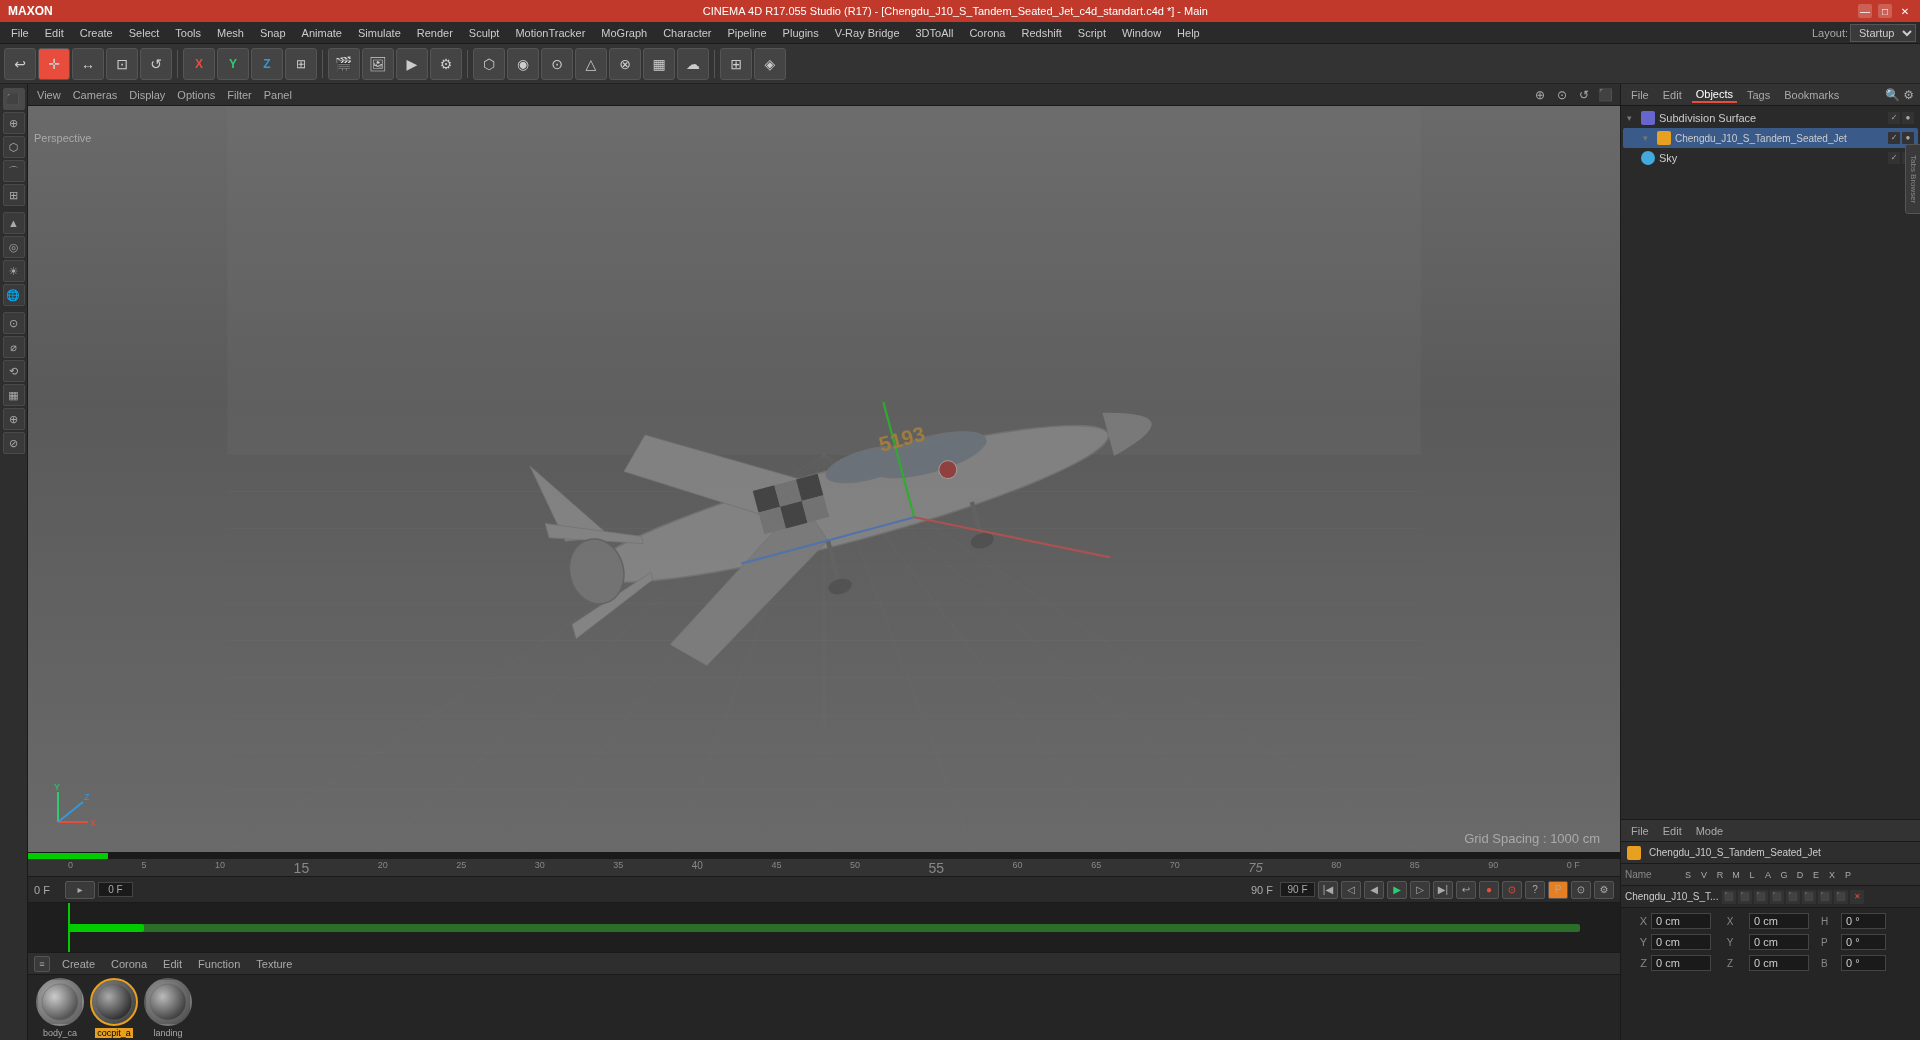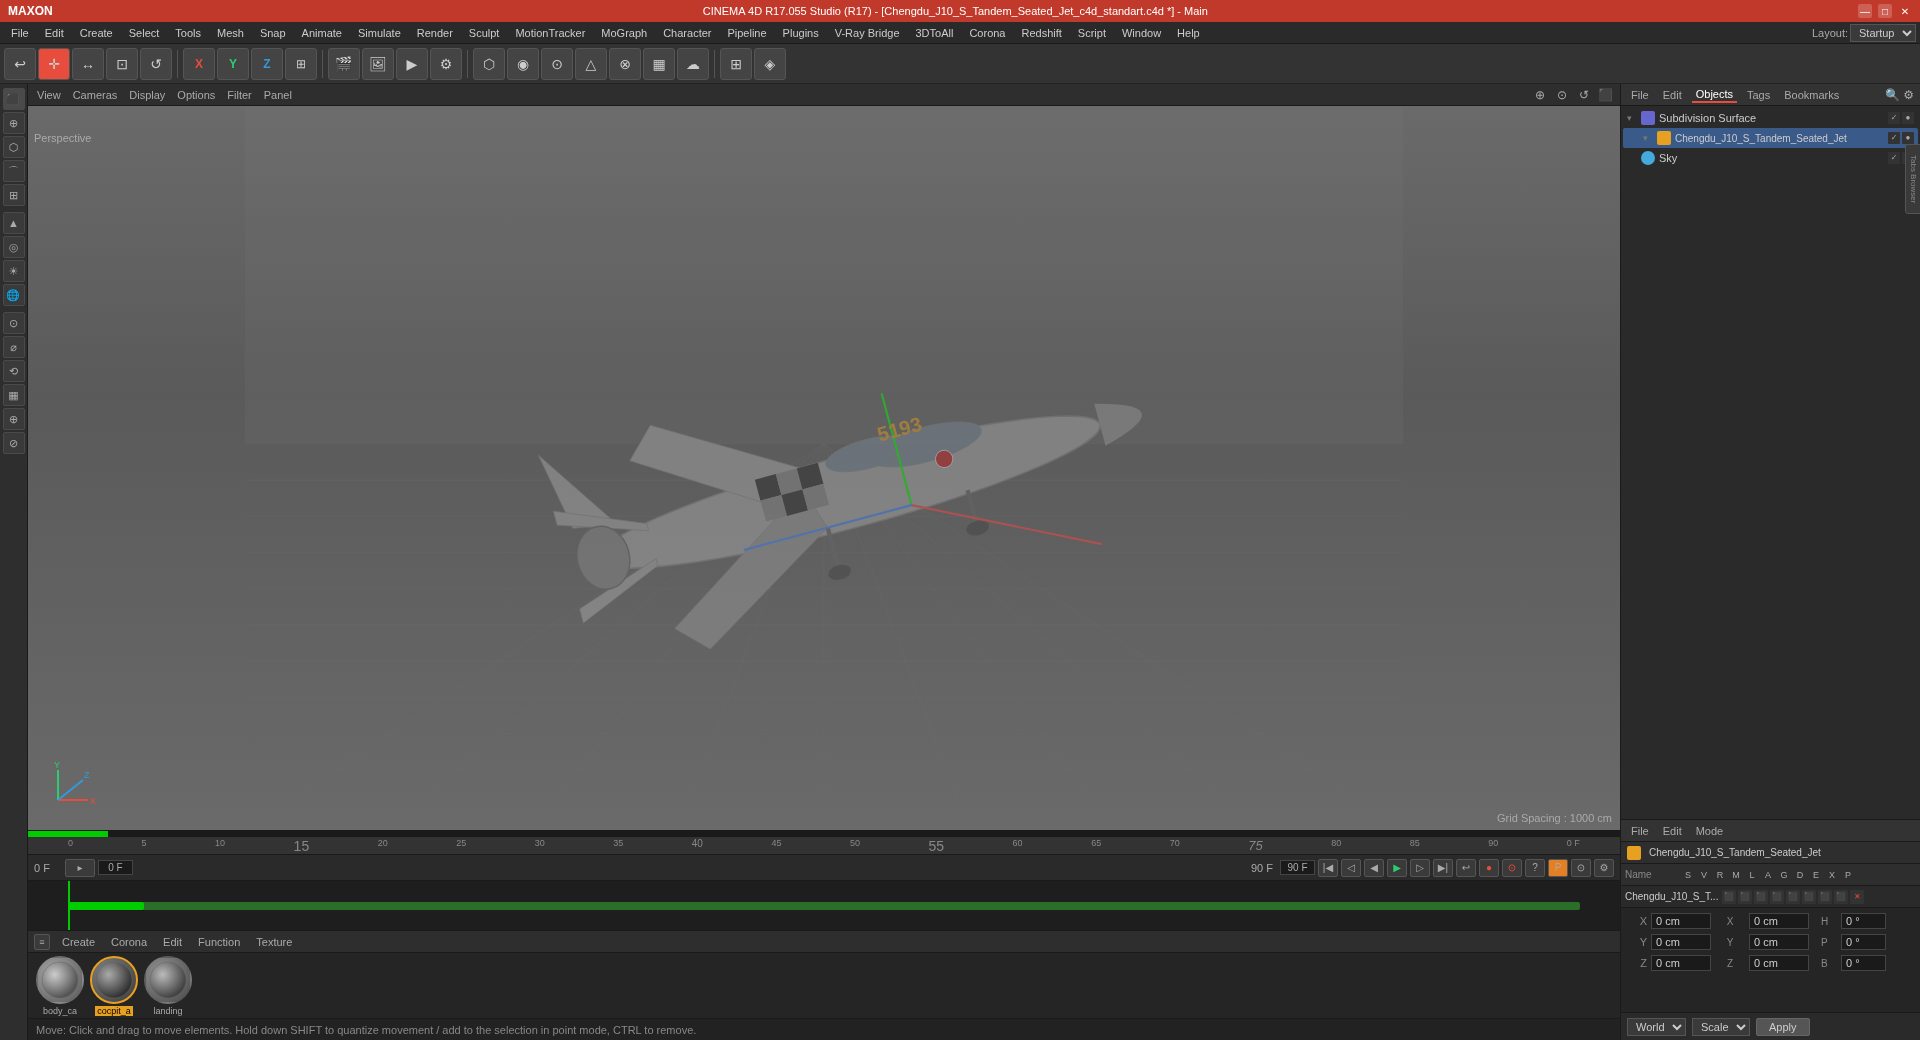--- a/index.html
+++ b/index.html
@@ -74,21 +74,21 @@
 
     #perspective-label {
       position: absolute; top: 26px; left: 6px; color: #aaa; font-size: 11px; z-index: 10;
     }
 
     #viewport {
       flex: 1; background: #5a5a5a; position: relative; overflow: hidden;
     }
 
     #grid-spacing-label {
-      position: absolute; bottom: 6px; right: 8px; color: #aaa; font-size: 11px;
+      position: absolute; bottom: 6px; right: 20px; color: #aaa; font-size: 13px;
     }
 
     
     #axes-gizmo {
       position: absolute; bottom: 20px; left: 20px; width: 50px; height: 50px;
     }
 
     
     #timeline-area {
       height: 100px; background: #2a2a2a; border-top: 1px solid #1a1a1a;
@@ -526,23 +526,20 @@
                     <stop offset="100%" stop-color="#444444"></stop>
                   </radialGradient>
                 </defs>
             </svg>
           </div>
           <span class="material-label">landing</span>
         </div>
       </div>
     </div>
 
-    <div id="status-bar" style="height:22px; background:#222; display:flex; align-items:center; padding:0 8px; border-top:1px solid #1a1a1a; font-size:11px; color:#888;">
-      <span>Move: Click and drag to move elements. Hold down SHIFT to quantize movement / add to the selection in point mode, CTRL to remove.</span>
-    </div>
   </div>
 
   <div id="right-panel" style="width:300px; background:#2a2a2a; border-left:1px solid #1a1a1a; display:flex; flex-direction:column; flex-shrink:0; position:relative;">
 
     <div id="object-manager" style="flex:1; display:flex; flex-direction:column; border-bottom:1px solid #1a1a1a; min-height:200px;">
       <div id="om-header" style="height:22px; background:#333; display:flex; align-items:center; padding:0 6px; gap:6px; border-bottom:1px solid #1a1a1a;">
         <span class="om-tab">File</span>
         <span class="om-tab">Edit</span>
         <span class="om-tab active">Objects</span>
         <span class="om-tab">Tags</span>
@@ -656,27 +653,18 @@
           <span class="am-label">Z</span>
           <input type="text" class="am-field" value="0 cm" style="width: 60px;">
           <span style="width:30px;font-size:10px;color:#888;text-align:center;">Z</span>
           <input type="text" class="am-field" value="0 cm" style="width: 60px;">
           <span style="width:4px;"></span>
           <span style="width:16px;font-size:10px;color:#888;">B</span>
           <input type="text" class="am-field" value="0 °" style="width: 45px;">
         </div>
       </div>
 
-      <div class="am-bottom" style="height:28px; background:#2a2a2a; display:flex; align-items:center; padding:0 6px; gap:6px; border-top:1px solid #1a1a1a;">
-        <select class="coord-mode-select">
-          <option>World</option>
-        </select>
-        <select class="coord-mode-select">
-          <option>Scale</option>
-        </select>
-        <button class="apply-btn">Apply</button>
-      </div>
     </div>
 
     <div style="position:absolute; right:-1px; top:60px; width:16px; height:70px; background:#3a3a3a; border:1px solid #555; cursor:pointer; display:flex; align-items:center; justify-content:center; font-size:8px; color:#888; writing-mode:vertical-rl; border-radius:3px 0 0 3px;">Tabs Browser</div>
   </div>
 
 </div>
 
 </body></html>

